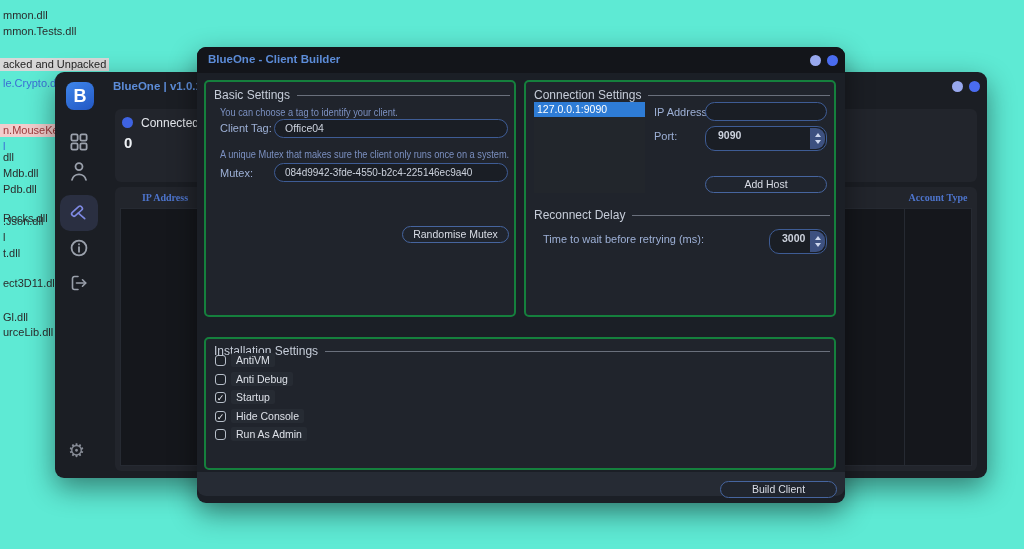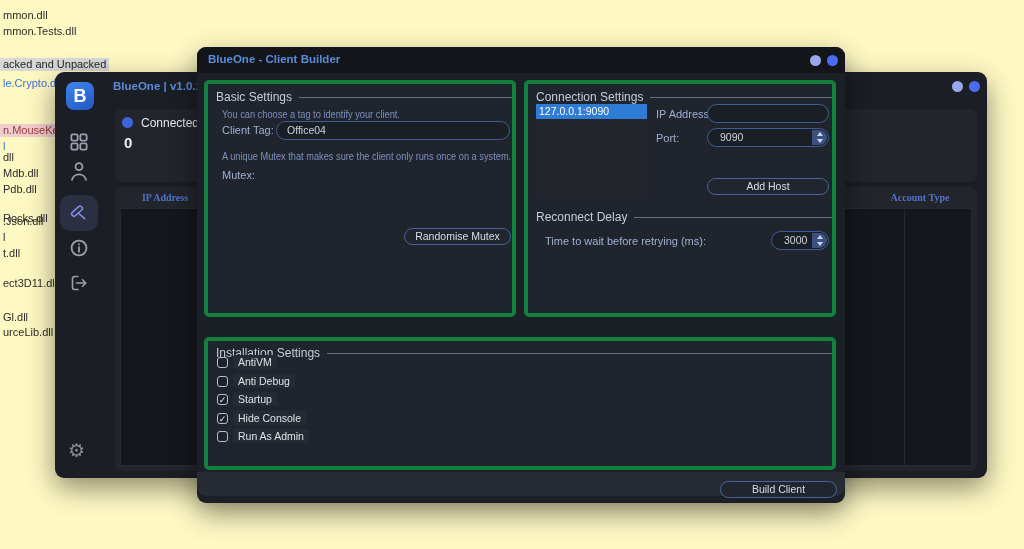--- a/index.html
+++ b/index.html
@@ -1,18 +1,18 @@
 <!DOCTYPE html>
 <html><head>
 <meta charset="utf-8">
 <style>
   * { margin:0; padding:0; box-sizing:border-box; }
   html,body { width:1024px; height:549px; overflow:hidden; background:#fff;
               font-family:"Liberation Sans","DejaVu Sans",sans-serif; }
-  .stage { position:relative; width:1024px; height:549px; background:#fef9c3; }
+  .stage { position:relative; width:1024px; height:549px; background:#5eead4; }
 
   
   .bgrow { position:absolute; left:0; font-size:11px; line-height:13px; color:#2b2b2b; white-space:nowrap; padding:0 3px; }
   .bgrow.sel  { background:#d8d8d8; color:#1f1f1f; }
   .bgrow.blue { color:#3b6fd4; }
   .bgrow.red  { color:#9c3a3a; background:#f2cdcd; }
   .f0{top:9px}.f1{top:25px}.f2{top:58px}.f3{top:77px}.f4{top:124px}.f5{top:140px}
   .f6{top:151px}.f7{top:167px}.f8{top:183px}.f9{top:212px}.f10{top:215px}.f11{top:231px}
   .f12{top:247px}.f13{top:277px}.f14{top:311px}.f15{top:326px}
 
@@ -37,44 +37,44 @@
   .icon-gear { position:absolute; left:13px; top:369px; font-size:19px; color:#868b95; line-height:20px; }
 
   
   .card { position:absolute; background:#22252c; border-radius:6px; }
   .status-card { left:60px; top:37px; width:862px; height:73px; }
   .table-card  { left:60px; top:115px; width:862px; height:284px; }
   .status-dot { position:absolute; left:7px; top:8px; width:11px; height:11px; border-radius:50%; background:#3e63e2; }
   .status-label { position:absolute; left:26px; top:7px; font-size:12px; color:#e4e7ec; white-space:nowrap; }
   .client-count { position:absolute; left:9px; top:25px; font-size:15px; font-weight:bold; color:#eef1f5; }
   .col-head { position:absolute; top:5px; font-size:10px; font-weight:bold; color:#4d74cc; text-align:center;font-family:Liberation Serif, serif; }
-  .col-ip { left:5px; width:90px; } .col-account { left:768px; width:74px; }
+  .col-ip { left:5px; width:90px; } .col-account { left:786px; width:74px; }
   .grid-body { position:absolute; left:5px; top:21px; width:852px; height:258px; background:#15171c; border:1px solid #262a32; }
   .grid-vline { position:absolute; left:783px; top:0; width:1px; height:100%; background:#262a32; }
 
   
   .b-titlebar { position:absolute; left:0; top:0; width:100%; height:26px; background:#13151a; border-radius:9px 9px 0 0; }
   .b-title { position:absolute; left:11px; top:6px; font-size:11.5px; font-weight:bold; color:#5c8cd8; }
-  .panel { position:absolute; background:#20242c; border:4px solid #15803d; border-radius:5px; }
+  .panel { position:absolute; background:#20242c; border:2px solid #15803d; border-radius:5px; }
   .p-basic { left:7px; top:33px; width:312px; height:237px; }
   .p-conn  { left:327px; top:33px; width:312px; height:237px; }
   .p-inst  { left:7px; top:290px; width:632px; height:133px; }
   .gb-head { position:absolute; display:flex; align-items:center; gap:7px; }
   .gb-head .t { font-size:12px; color:#c6cdd9; white-space:nowrap; }
   .gb-head .line { flex:1; height:1px; background:#6a707c; }
   .hint { position:absolute; font-size:10.5px; color:#7b90c1; white-space:nowrap; transform:scaleX(.88); transform-origin:0 50%; }
   .lbl  { position:absolute; font-size:11px; color:#9db0d6; white-space:nowrap; }
   .pill { position:absolute; height:19px; border:1px solid #3e5c95; border-radius:10px; background:#1a1e25;
           color:#ccd2dd; font-size:10.5px; line-height:17px; padding:0 10px; white-space:nowrap; overflow:hidden; }
   .btn  { position:absolute; height:17px; border:1px solid #46659f; border-radius:9px; background:#20252e;
           color:#d9dde6; font-size:10.5px; line-height:15px; text-align:center; cursor:default; }
   .listbox { position:absolute; left:8px; top:20px; width:111px; height:91px; background:#22262c; }
   .list-item-sel { height:15px; background:#2e7cd6; color:#fff; font-size:10.5px; line-height:15px; padding:0 3px; white-space:nowrap; }
-  .spin { position:absolute; height:19px; border:1px solid #3e5c95; border-radius:10px; background:#1a1e25;
-          color:#ccd2dd; font-size:10.5px; line-height:17px; padding:0 18px 0 12px; }
+  .spin { position:absolute; height:25px; border:1px solid #3e5c95; border-radius:10px; background:#1a1e25;
+          color:#ccd2dd; font-size:10.5px; line-height:17px; padding:0 18px 0 12px;font-weight:bold; }
   .spin-btns { position:absolute; right:1px; top:1px; bottom:1px; width:15px; background:#3d5180;
                border-radius:0 9px 9px 0; display:flex; flex-direction:column; align-items:center; justify-content:center; gap:3px; }
   .tri-up   { width:0; height:0; border-left:3.5px solid transparent; border-right:3.5px solid transparent; border-bottom:4px solid #cdd7ee; }
   .tri-down { width:0; height:0; border-left:3.5px solid transparent; border-right:3.5px solid transparent; border-top:4px solid #cdd7ee; }
   .cb-row { position:absolute; left:9px; display:flex; align-items:center; gap:5px; }
   .cb-box { width:11px; height:11px; border:1px solid #b6bec9; border-radius:3px; background:#1d2128;
             color:#eef1f6; font-size:9px; line-height:10px; text-align:center; }
   .cb-lbl { font-size:10.5px; color:#dde1e8; background:#262b33; padding:1px 5px; border-radius:2px; white-space:nowrap; }
   .r0{top:14px}.r1{top:33px}.r2{top:51px}.r3{top:70px}.r4{top:88px}
   .b-footer { position:absolute; left:0; top:425px; width:648px; height:24px; background:#262b34; border-radius:0 0 9px 9px; }
@@ -174,20 +174,21 @@
     <div class="panel p-basic">
       <div class="gb-head" style="left:8px; top:6px; width:296px;">
         <span class="t">Basic Settings</span>
           <span class="line"></span>
       </div>
       <div class="hint" style="left:14px; top:24px;">You can choose a tag to identify your client.</div>
       <div class="lbl" style="left:14px; top:40px;">Client Tag:</div>
       <div class="pill" style="left:68px; top:37px; width:234px;">Office04</div>
       <div class="hint" style="left:14px; top:66px;">A unique Mutex that makes sure the client only runs once on a system.</div>
       <div class="lbl" style="left:14px; top:85px;">Mutex:</div>
+      <div class="pill" style="left:68px; top:81px; width:234px; font-size:10px;">084d9942-3fde-4550-b2c4-225146ec9a40</div>
       <div class="btn" style="left:196px; top:105px; width:107px;margin-top:39px;">Randomise Mutex</div>
     </div>
 
     <div class="panel p-conn">
       <div class="gb-head" style="left:8px; top:6px; width:296px;">
         <span class="t">Connection Settings</span>
           <span class="line"></span>
       </div>
       <div class="listbox">
         <div class="list-item-sel">127.0.0.1:9090</div>

